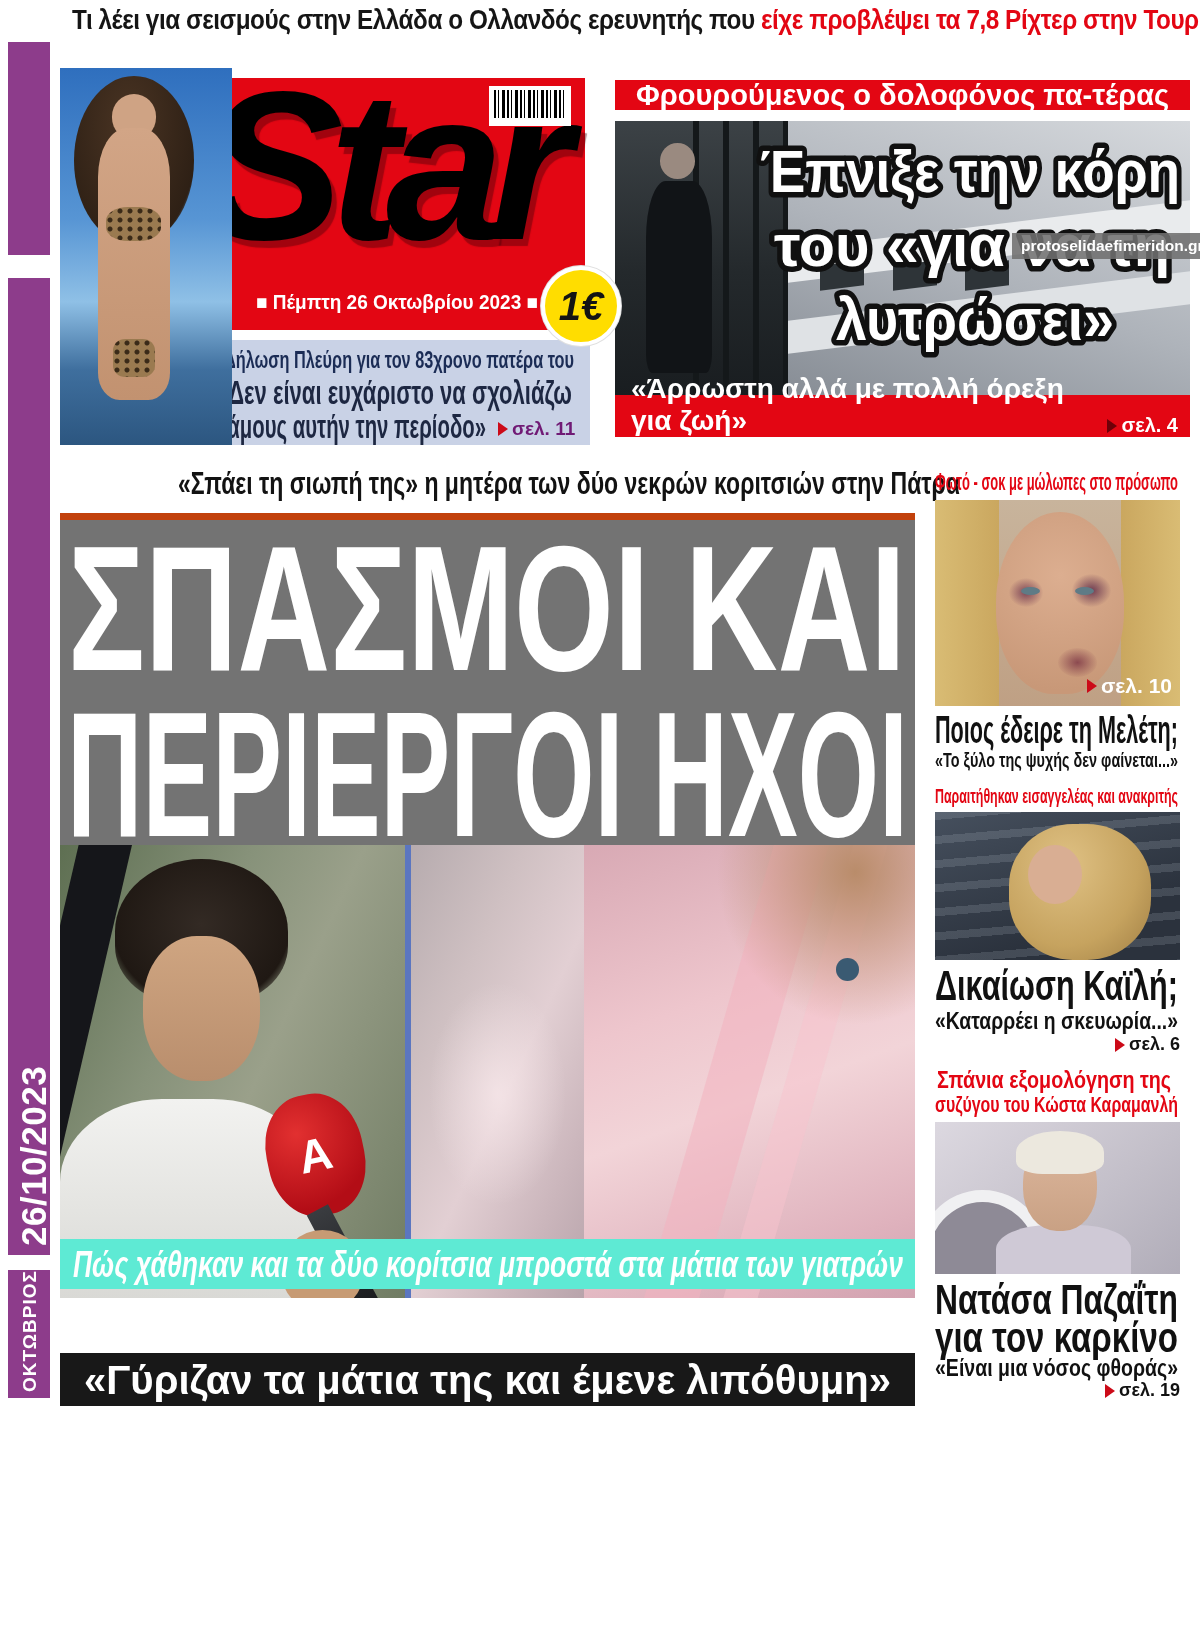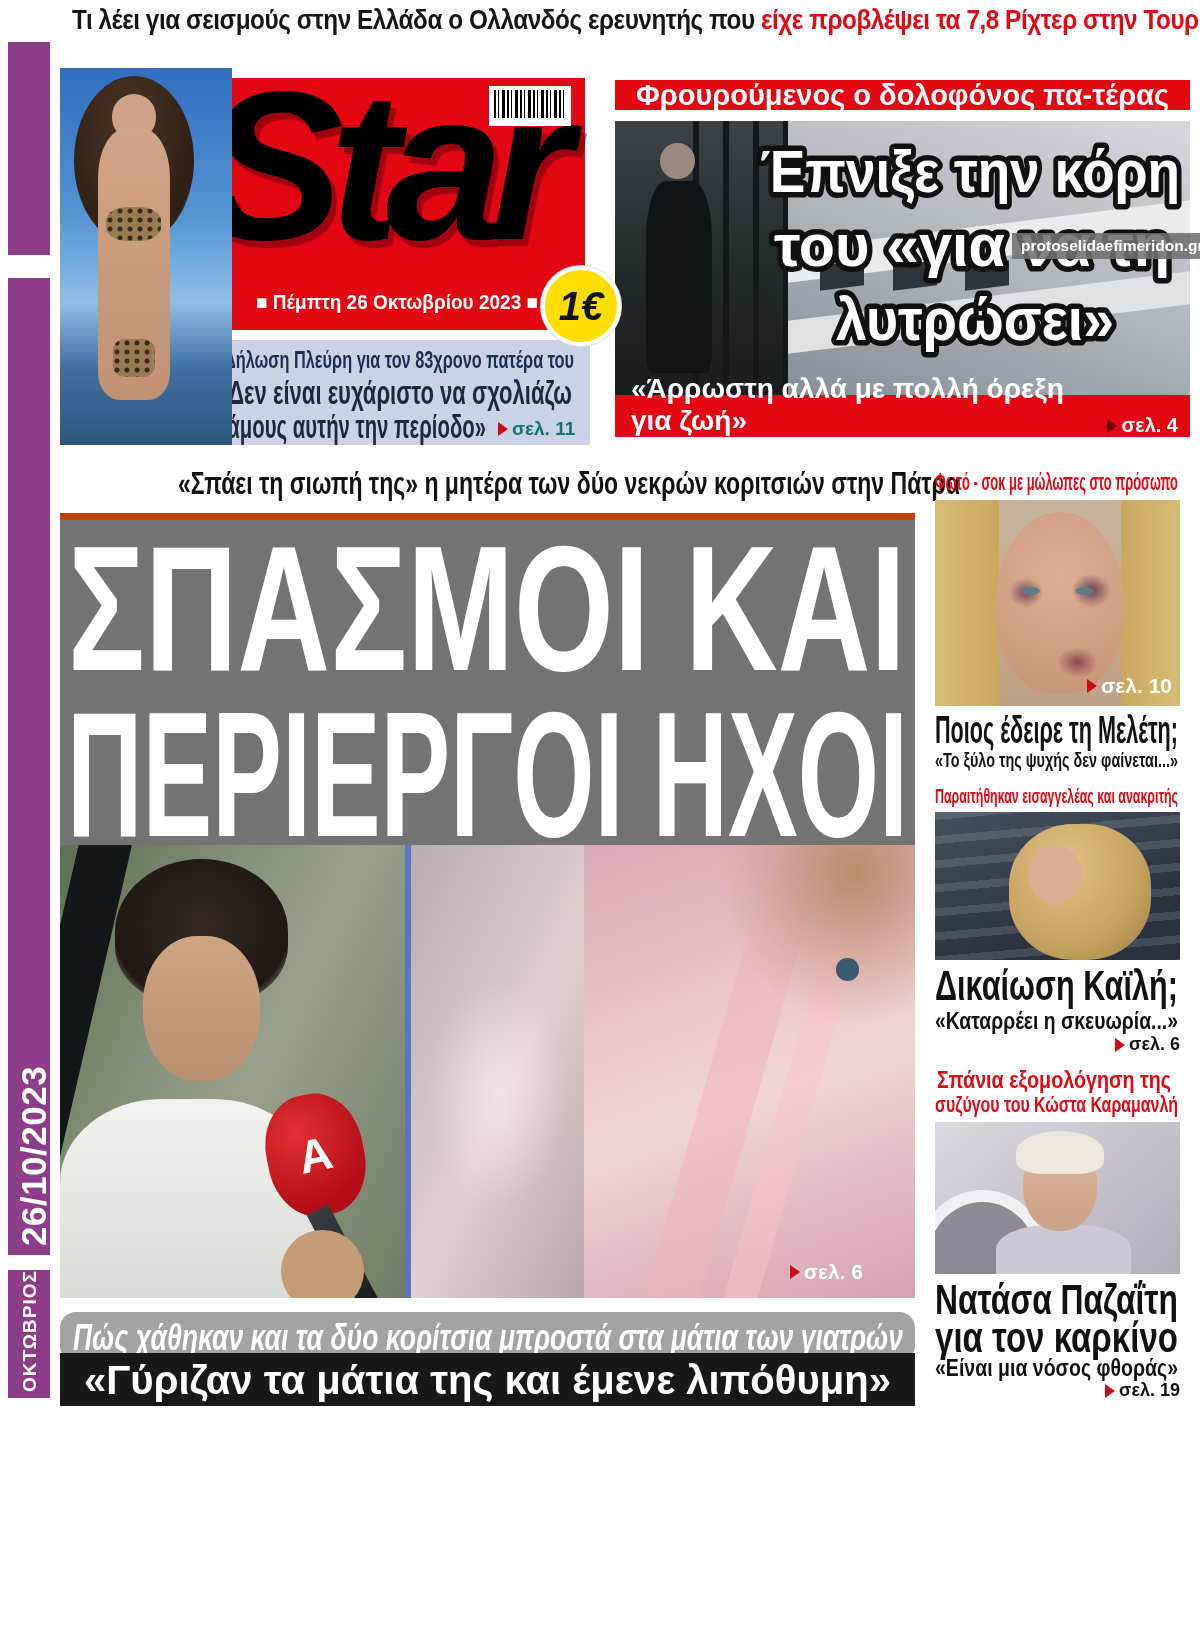--- a/index.html
+++ b/index.html
@@ -142,30 +142,30 @@
       display:flex;align-items:flex-end;font-size:28px;font-weight:800;}
   #tr-banner .txt{padding-left:16px;flex:1;}
   #watermark{left:1012px;top:233px;background:rgba(112,112,112,.88);color:#fff;
       font-size:15.5px;font-weight:700;padding:4px 9px;z-index:8;}
 
   #main-strip{left:60px;top:445px;width:855px;height:68px;background:#fff;}
   #main-star{left:66px;top:448px;font-size:54px;color:#d50915;transform:rotate(-16deg);line-height:1;}
   #main-black{left:60px;top:513px;width:855px;height:327px;background:#737373;
       border-top:7px solid #c2410c;box-sizing:content-box;}
   #main-photos{left:60px;top:845px;width:855px;height:448px;background:#9aa08a;}
-  #main-red-banner{left:60px;top:1312px;width:855px;height:50px;background:#a3a3a3;border-radius:16px;}
+  #main-red-banner{left:60px;top:1239px;width:855px;height:50px;background:#5eead4;}
   #main-black-banner{left:60px;top:1345px;width:855px;height:53px;background:#181818;margin-top:8px;}
 
   
   .pref{display:inline-flex;align-items:center;gap:4px;font-weight:700;white-space:nowrap;}
   .tri{width:0;height:0;border-top:7px solid transparent;border-bottom:7px solid transparent;
       border-left:10px solid #cc0a18;display:inline-block;}
   .tri.dark{border-left-color:#6e0008;}
   .pref.on-photo{color:#fff;font-size:21px;position:absolute;}
-  .pref.navy{color:#0f766e;font-size:19px;}
+  .pref.navy{color:#701a75;font-size:19px;}
   .pref.white{color:#fff;font-size:20px;padding-right:12px;}
   .pref.black{color:#111;font-size:18px;}
   #ref-photo5{right:52px;top:415px;}
   #ref-photo10{right:8px;bottom:8px;}
   .sb-ref{left:935px;width:245px;text-align:right;display:flex;justify-content:flex-end;}
   #ref6{top:1034px;} #ref15{top:1380px;}
 </style>
 </head>
 <body>
 

